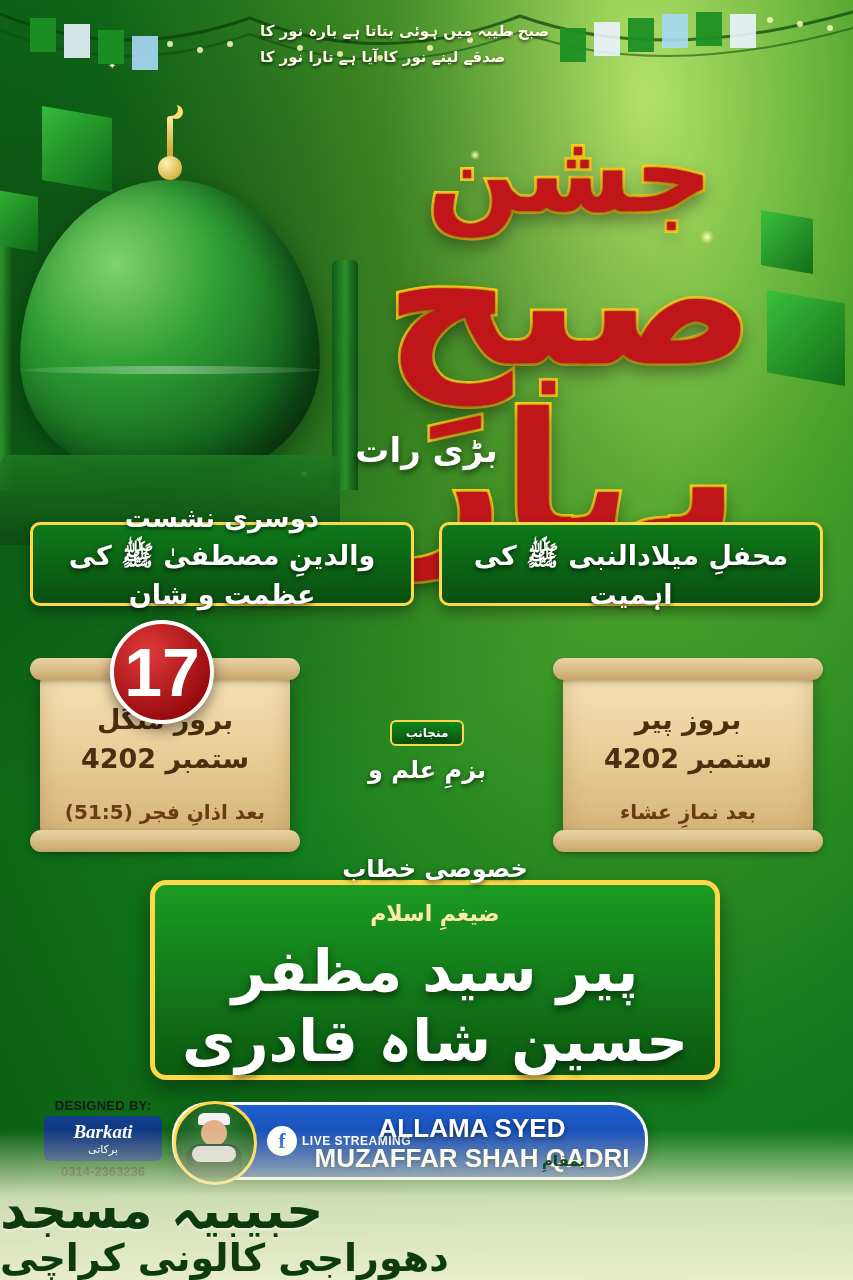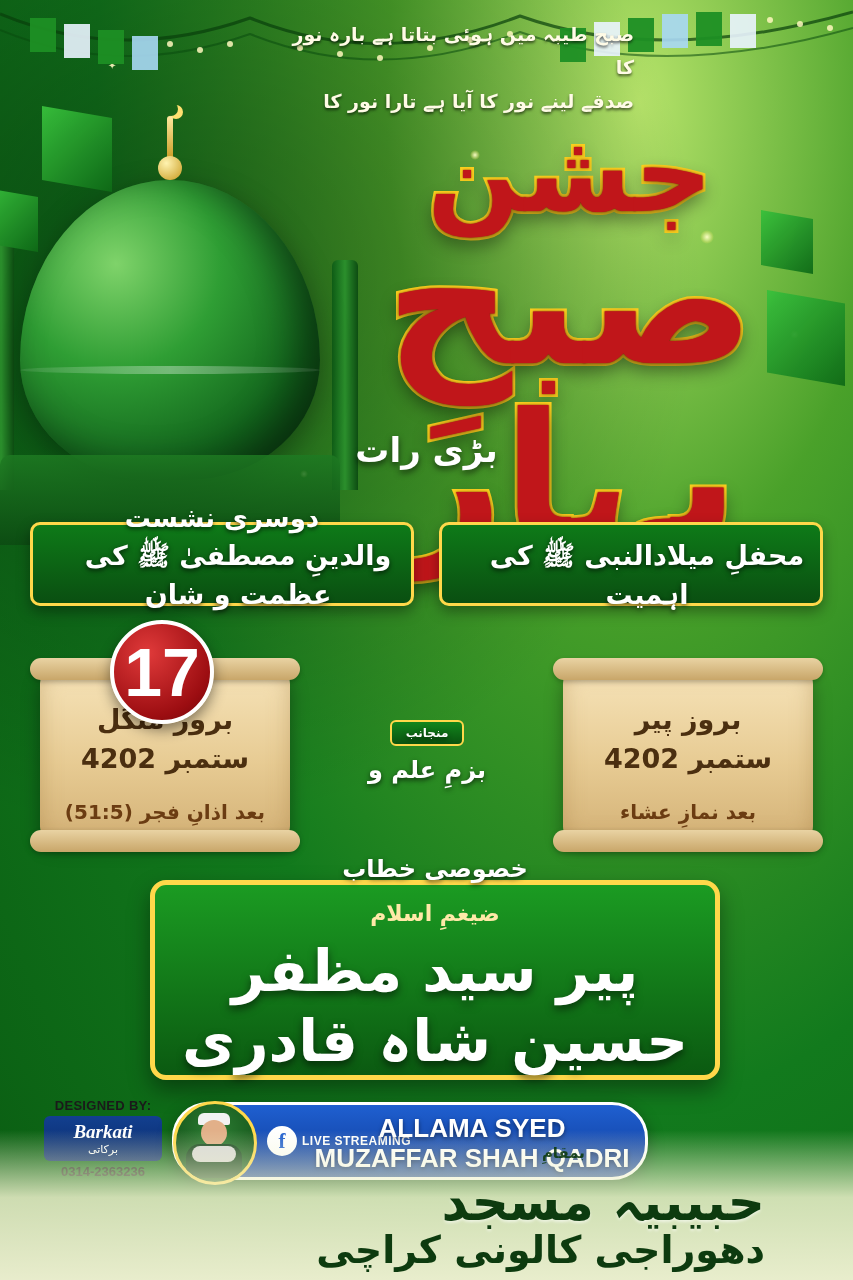--- a/index.html
+++ b/index.html
@@ -44,22 +44,22 @@
   .finial{position:absolute;left:176px;top:46px;width:28px;height:90px;}
   .finial .spire{position:absolute;left:11px;top:0;width:6px;height:44px;background:linear-gradient(180deg,#ffe9a0,#c99b22);border-radius:3px;}
   .finial .ball{position:absolute;left:2px;top:40px;width:24px;height:24px;border-radius:50%;background:radial-gradient(circle at 35% 30%,#fff3b0,#c89a1f);}
   .finial .crescent{position:absolute;left:8px;top:-14px;width:14px;height:14px;border-radius:50%;box-shadow:5px 3px 0 0 #ffe070;}
   .minaret{position:absolute;width:26px;border-radius:6px 6px 0 0;background:linear-gradient(90deg,#0f5d16,#2b8f2c,#0d4d12);}
   .flag{position:absolute;width:70px;height:86px;background:linear-gradient(135deg,#39c13c,#0f6a17);clip-path:polygon(0 0,100% 14%,100% 100%,0 86%);opacity:.95;box-shadow:0 4px 10px rgba(0,0,0,.3);}
   .flag.small{width:52px;height:64px;}
   
   .urdu{font-family:"DejaVu Sans",sans-serif;direction:rtl;unicode-bidi:bidi-override;}
   .top-lines{
-    position:absolute;top:18px;left:274px;width:360px;text-align:right;
-    color:#fffbe6;font-size:19px;line-height:1.75;font-weight:bold;
+    position:absolute;top:18px;left:260px;width:360px;text-align:left;
+    color:#fffbe6;font-size:15px;line-height:1.75;font-weight:bold;
     text-shadow:0 2px 3px rgba(0,0,0,.6);
   }
   
   .title-main{
     position:absolute;top:120px;left:300px;width:540px;height:330px;
   }
   .title-main .t{
     position:absolute;width:100%;text-align:center;
     font-size:150px;line-height:1;font-weight:bold;
     color:#c0161a;
@@ -85,21 +85,20 @@
   .session.right{right:0;}
   .session.left{left:0;}
   .session .label{
     position:absolute;top:-22px;width:100%;text-align:center;
     color:#fff;font-size:26px;font-weight:bold;text-shadow:0 2px 4px rgba(0,0,0,.6);
   }
   .session .txt{
     position:absolute;top:14px;width:100%;text-align:center;
     color:#ffffff;font-size:27px;font-weight:bold;
     text-shadow:0 2px 5px rgba(0,0,0,.7);
-    padding-left:16px;
   }
   
   .scrolls{position:absolute;top:620px;left:40px;width:773px;height:250px;}
   .scroll{
     position:absolute;top:50px;width:250px;height:170px;
     background:linear-gradient(180deg,#f6e3b8,#e7cb93 55%,#d4b277);
     border-radius:14px;
     box-shadow:0 8px 18px rgba(0,0,0,.35), inset 0 0 22px rgba(150,110,50,.35);
   }
   .scroll:before,.scroll:after{
@@ -197,21 +196,21 @@
   .live-word{
     margin-left:5px;color:#fff;font-size:12px;font-weight:bold;letter-spacing:.5px;
   }
   .live-name{
     position:absolute;left:132px;top:9px;width:330px;text-align:center;
     color:#ffffff;font-size:26px;font-weight:bold;line-height:1.15;
     text-shadow:0 2px 4px rgba(0,0,0,.5);
   }
   
   .bottom{
-    position:absolute;left:0;bottom:8px;width:765px;text-align:right;
+    position:absolute;left:0;bottom:0;width:765px;text-align:left;
   }
   .bottom .venue{
     color:#0d3b0f;font-size:52px;font-weight:bold;
     text-shadow:0 2px 3px rgba(255,255,255,.55);
   }
   .bottom .venue2{
     color:#0d3b0f;font-size:38px;font-weight:bold;margin-top:-4px;
   }
   .bottom .stamp{
     position:absolute;right:180px;top:-28px;color:#0d3b0f;font-size:15px;font-weight:bold;opacity:.9;

